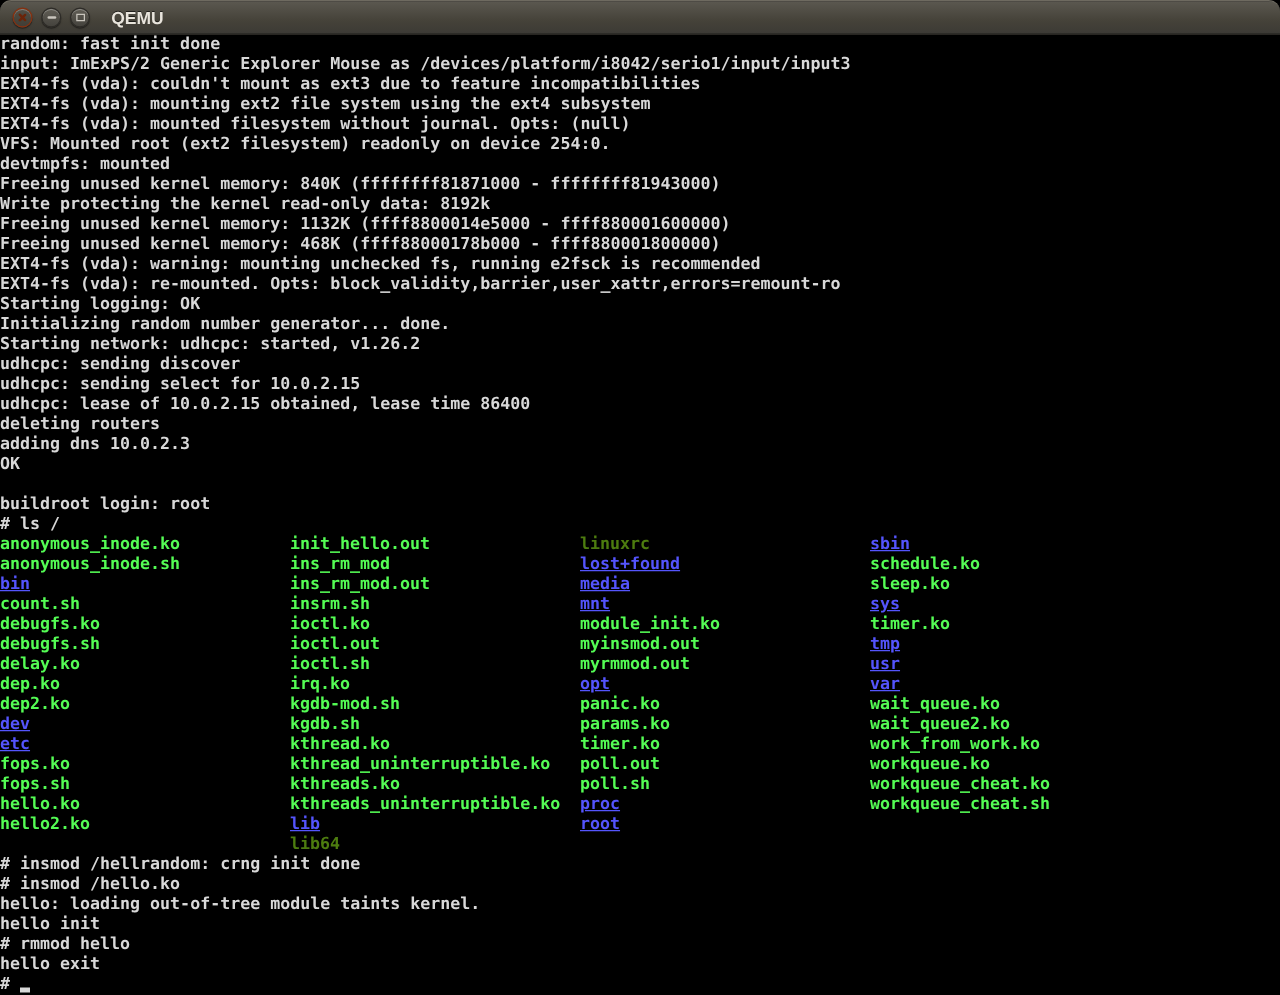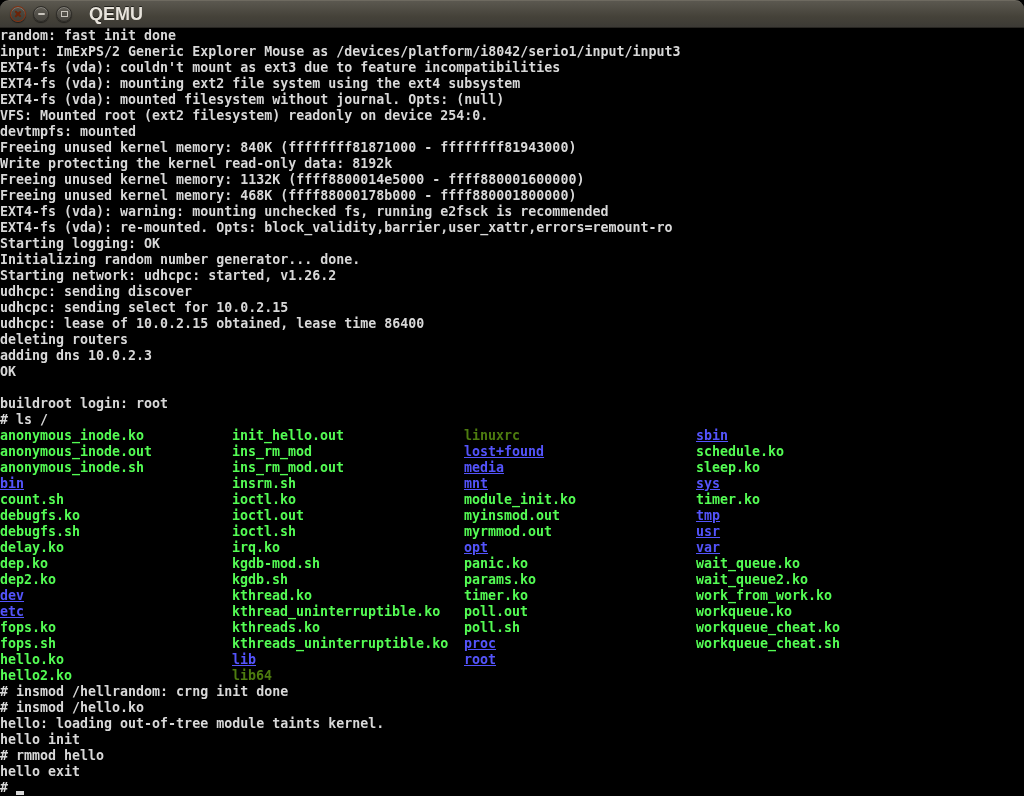--- a/index.html
+++ b/index.html
@@ -26,21 +26,21 @@
   .icon-x::before,.icon-x::after{
     content:"";position:absolute;left:3.2px;top:0;width:1.7px;height:8px;
     background:#6b2409;border-radius:1px;
   }
   .icon-x::before{transform:rotate(45deg);}
   .icon-x::after{transform:rotate(-45deg);}
   .icon-min{width:7px;height:2px;background:#c9c5bd;border-radius:1px;}
   .icon-max{width:7px;height:6px;border:1.5px solid #c9c5bd;box-sizing:border-box;background:transparent;}
   .title{
     margin-left:17px;
-    font-family:"Liberation Sans",sans-serif;font-weight:bold;font-size:18px;
+    font-family:"Liberation Sans",sans-serif;font-weight:bold;font-size:14px;
     color:#e8e4dc;text-shadow:0 -1px 0 rgba(0,0,0,.6);
   }
 
   
   .terminal{
     position:absolute;top:28px;left:0;width:1024px;height:768px;
     background:#000;color:#d8d8d8;
     font-family:"DejaVu Sans Mono",monospace;font-weight:bold;font-size:13.3px;
     cursor:text;
     border-radius:25px;
@@ -97,21 +97,20 @@
       <div class="term-line">deleting routers</div>
       <div class="term-line">adding dns 10.0.2.3</div>
       <div class="term-line">OK</div>
       <div class="term-line"></div>
       <div class="term-line">buildroot login: root</div>
       <div class="term-line"># ls /</div>
     </div>
   <div class="ls-output">
       <div class="ls-col" style="left: 0px;">
         <div class="term-line ls-file">anonymous_inode.ko</div>
-        <div class="term-line ls-file">anonymous_inode.out</div>
         <div class="term-line ls-file">anonymous_inode.sh</div>
         <div class="term-line ls-dir">bin</div>
         <div class="term-line ls-file">count.sh</div>
         <div class="term-line ls-file">debugfs.ko</div>
         <div class="term-line ls-file">debugfs.sh</div>
         <div class="term-line ls-file">delay.ko</div>
         <div class="term-line ls-file">dep.ko</div>
         <div class="term-line ls-file">dep2.ko</div>
         <div class="term-line ls-dir">dev</div>
         <div class="term-line ls-dir">etc</div>

